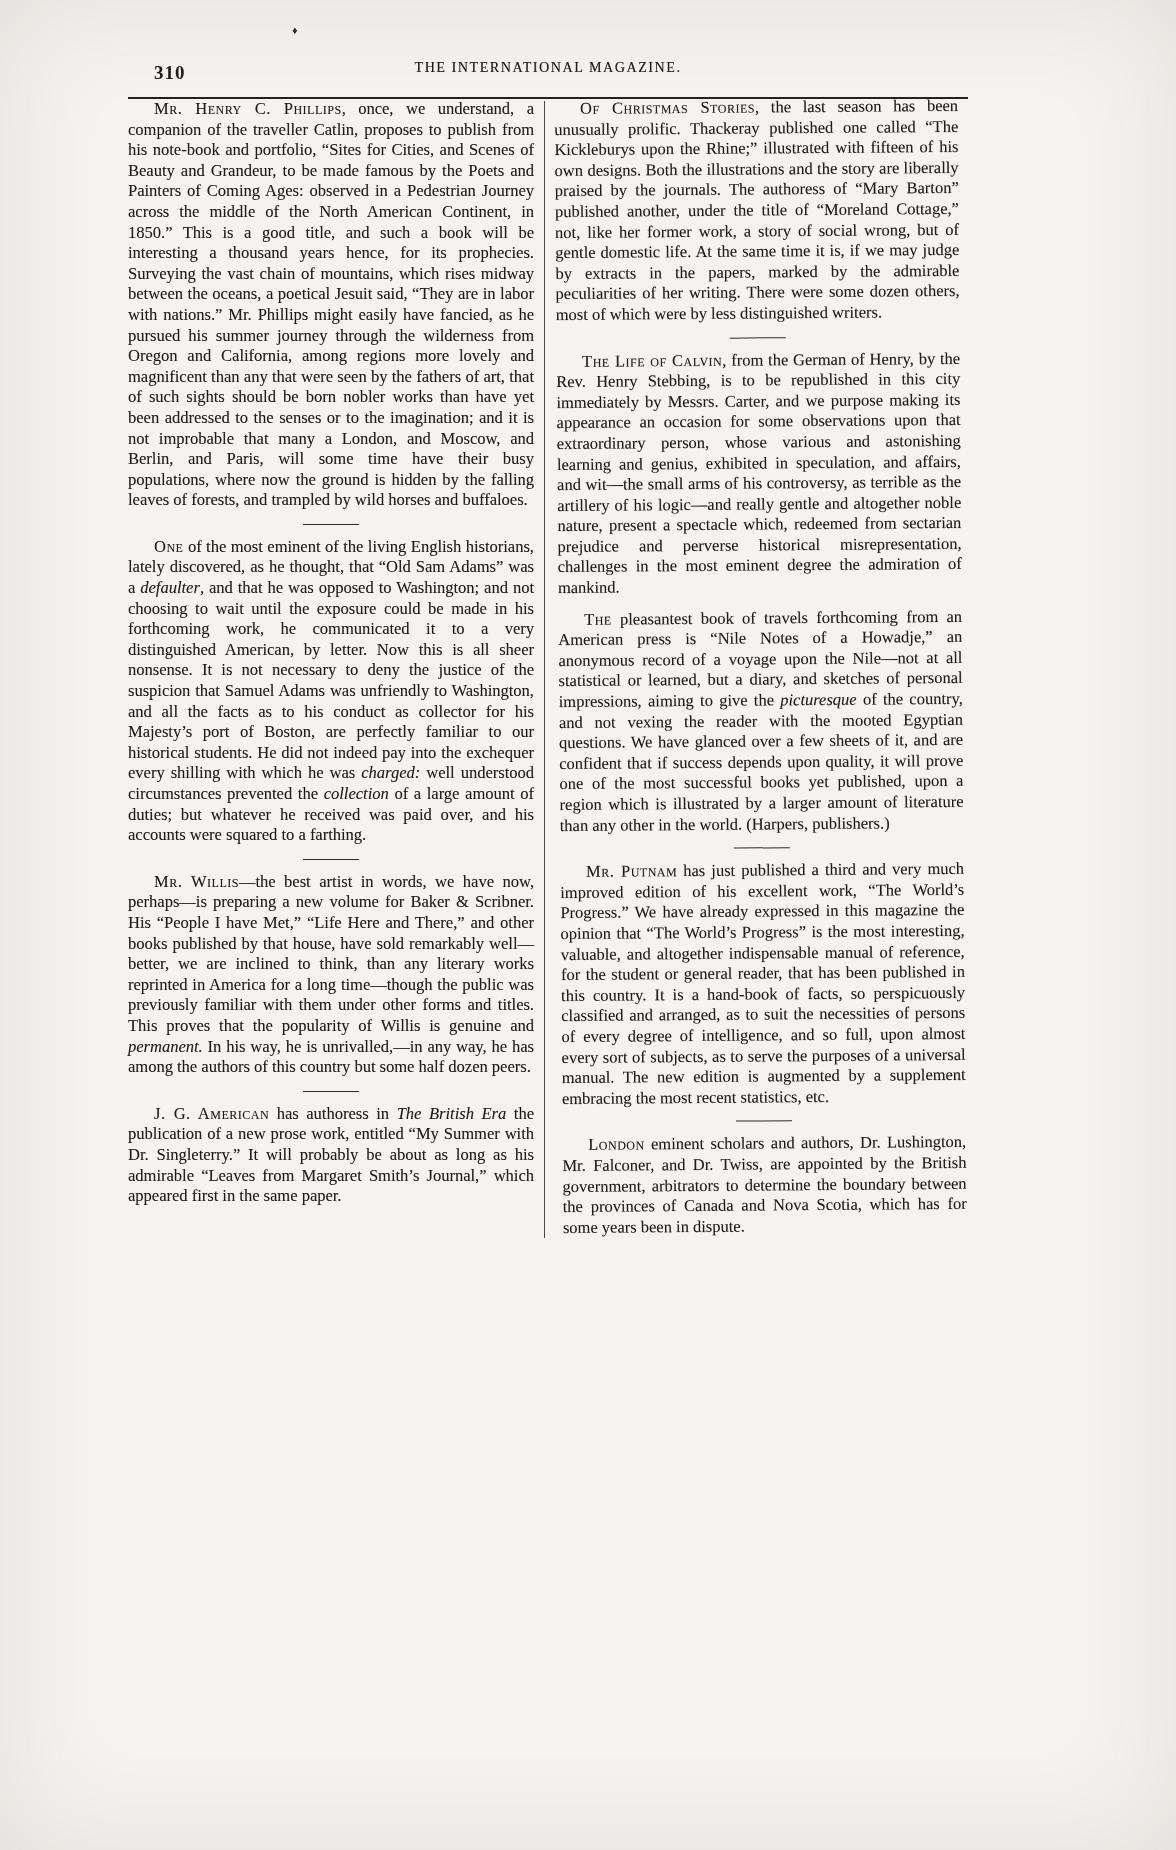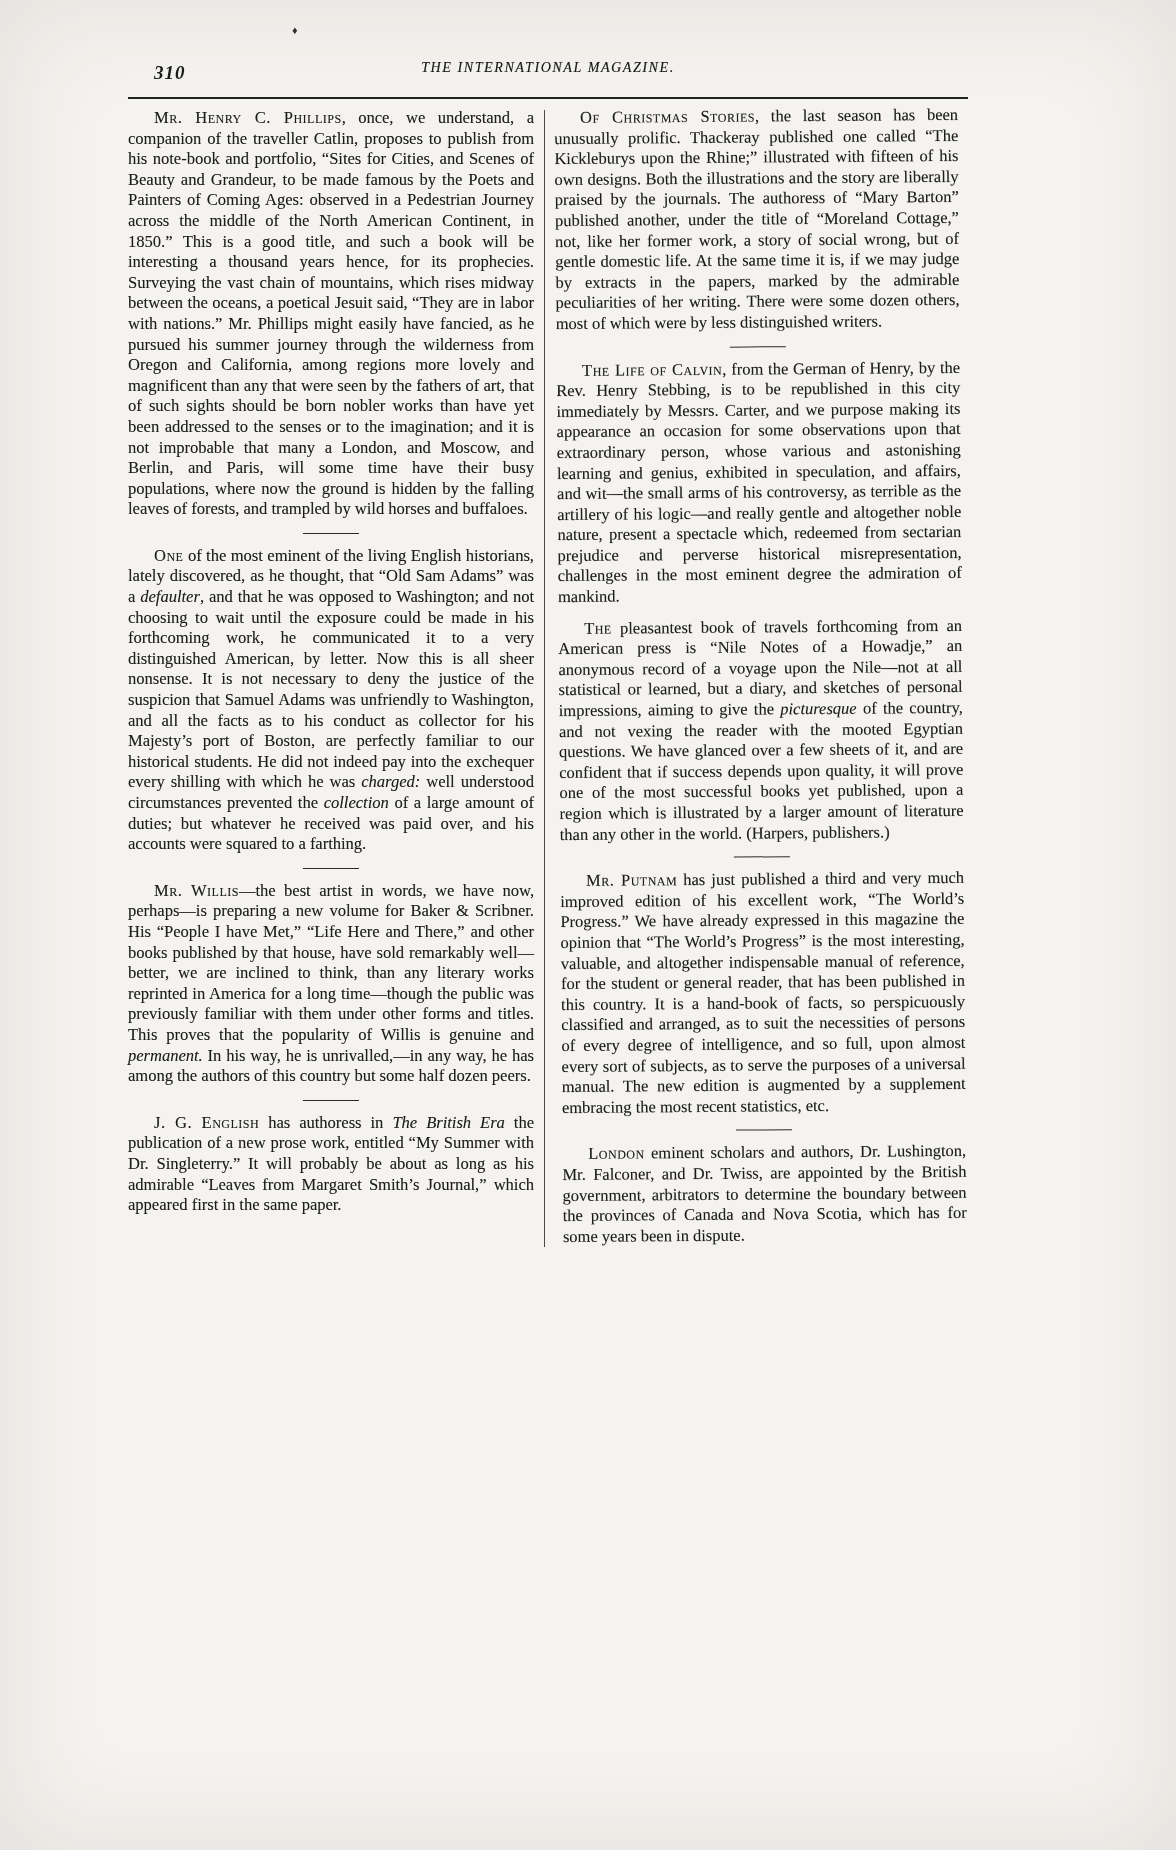--- a/index.html
+++ b/index.html
@@ -26,21 +26,20 @@
   }
   .content {
     position: absolute;
     left: 128px;
     top: 50px;
     width: 840px;
   }
   .header {
     position: relative;
     height: 44px;
-    font-style: italic;
   }
   .pageno {
     position: absolute;
     left: 26px;
     top: 12px;
     font-size: 19px;
     font-weight: bold;
     letter-spacing: 1px;
   }
   .title {
@@ -51,21 +50,21 @@
     text-shadow: 0.3px 0.3px 0 rgba(25,25,25,0.45);
   }
   .header-rule {
     border: none;
     border-top: 2.2px solid #222;
     margin: 3px 0 0 0;
   }
   .cols {
     display: flex;
     align-items: stretch;
-    margin-top: 9px;
+    margin-top: 0;
   }
   .col {
     font-size: 16.5px;
     line-height: 20.6px;
     text-align: justify;
     hyphens: auto;
     -webkit-hyphens: auto;
     text-shadow: 0.25px 0.25px 0 rgba(30,30,30,0.35);
   }
   .col-left { width: 406px; }
@@ -109,21 +108,21 @@
     </div>
     <hr class="header-rule">
     <div class="cols">
       <div class="col col-left">
           <p class="para"><span class="lead">Mr. Henry C. Phillips</span><span>, once, we understand, a companion of the traveller Catlin, proposes to publish from his note-book and portfolio, “Sites for Cities, and Scenes of Beauty and Grandeur, to be made famous by the Poets and Painters of Coming Ages: observed in a Pedestrian Journey across the middle of the North American Continent, in 1850.” This is a good title, and such a book will be interesting a thousand years hence, for its prophecies. Surveying the vast chain of mountains, which rises midway between the oceans, a poetical Jesuit said, “They are in labor with nations.” Mr. Phillips might easily have fancied, as he pursued his summer journey through the wilderness from Oregon and California, among regions more lovely and magnificent than any that were seen by the fathers of art, that of such sights should be born nobler works than have yet been addressed to the senses or to the imagination; and it is not improbable that many a London, and Moscow, and Berlin, and Paris, will some time have their busy populations, where now the ground is hidden by the falling leaves of forests, and trampled by wild horses and buffaloes.</span></p>
           <div class="pdivider"></div>
           <p class="para"><span class="lead">One</span><span> of the most eminent of the living English historians, lately discovered, as he thought, that “Old Sam Adams” was a </span><em>defaulter</em><span>, and that he was opposed to Washington; and not choosing to wait until the exposure could be made in his forthcoming work, he communicated it to a very distinguished American, by letter. Now this is all sheer nonsense. It is not necessary to deny the justice of the suspicion that Samuel Adams was unfriendly to Washington, and all the facts as to his conduct as collector for his Majesty’s port of Boston, are perfectly familiar to our historical students. He did not indeed pay into the exchequer every shilling with which he was </span><em>charged:</em><span> well understood circumstances prevented the </span><em>collection</em><span> of a large amount of duties; but whatever he received was paid over, and his accounts were squared to a farthing.</span></p>
           <div class="pdivider"></div>
           <p class="para"><span class="lead">Mr. Willis</span><span>—the best artist in words, we have now, perhaps—is preparing a new volume for Baker &amp; Scribner. His “People I have Met,” “Life Here and There,” and other books published by that house, have sold remarkably well—better, we are inclined to think, than any literary works reprinted in America for a long time—though the public was previously familiar with them under other forms and titles. This proves that the popularity of Willis is genuine and </span><em>permanent.</em><span> In his way, he is unrivalled,—in any way, he has among the authors of this country but some half dozen peers.</span></p>
           <div class="pdivider"></div>
-          <p class="para"><span class="lead">J. G. English</span><span> has authoress in </span><em>The British Era</em><span> the publication of a new prose work, entitled “My Summer with Dr. Singleterry.” It will probably be about as long as his admirable “Leaves from Margaret Smith’s Journal,” which appeared first in the same paper.</span></p>
+          <p class="para"><span class="lead">J. G. American</span><span> has authoress in </span><em>The British Era</em><span> the publication of a new prose work, entitled “My Summer with Dr. Singleterry.” It will probably be about as long as his admirable “Leaves from Margaret Smith’s Journal,” which appeared first in the same paper.</span></p>
         </div>
       <div class="vrule"></div>
       <div class="col col-right">
           <p class="para"><span class="lead">Of Christmas Stories</span><span>, the last season has been unusually prolific. Thackeray published one called “The Kickleburys upon the Rhine;” illustrated with fifteen of his own designs. Both the illustrations and the story are liberally praised by the journals. The authoress of “Mary Barton” published another, under the title of “Moreland Cottage,” not, like her former work, a story of social wrong, but of gentle domestic life. At the same time it is, if we may judge by extracts in the papers, marked by the admirable peculiarities of her writing. There were some dozen others, most of which were by less distinguished writers.</span></p>
           <div class="pdivider"></div>
           <p class="para"><span class="lead">The Life of Calvin</span><span>, from the German of Henry, by the Rev. Henry Stebbing, is to be republished in this city immediately by Messrs. Carter, and we purpose making its appearance an occasion for some observations upon that extraordinary person, whose various and astonishing learning and genius, exhibited in speculation, and affairs, and wit—the small arms of his controversy, as terrible as the artillery of his logic—and really gentle and altogether noble nature, present a spectacle which, redeemed from sectarian prejudice and perverse historical misrepresentation, challenges in the most eminent degree the admiration of mankind.</span></p>
           <p class="para"><span class="lead">The</span><span> pleasantest book of travels forthcoming from an American press is “Nile Notes of a Howadje,” an anonymous record of a voyage upon the Nile—not at all statistical or learned, but a diary, and sketches of personal impressions, aiming to give the </span><em>picturesque</em><span> of the country, and not vexing the reader with the mooted Egyptian questions. We have glanced over a few sheets of it, and are confident that if success depends upon quality, it will prove one of the most successful books yet published, upon a region which is illustrated by a larger amount of literature than any other in the world. (Harpers, publishers.)</span></p>
           <div class="pdivider"></div>
           <p class="para"><span class="lead">Mr. Putnam</span><span> has just published a third and very much improved edition of his excellent work, “The World’s Progress.” We have already expressed in this magazine the opinion that “The World’s Progress” is the most interesting, valuable, and altogether indispensable manual of reference, for the student or general reader, that has been published in this country. It is a hand-book of facts, so perspicuously classified and arranged, as to suit the necessities of persons of every degree of intelligence, and so full, upon almost every sort of subjects, as to serve the purposes of a universal manual. The new edition is augmented by a supplement embracing the most recent statistics, etc.</span></p>
           <div class="pdivider"></div>

